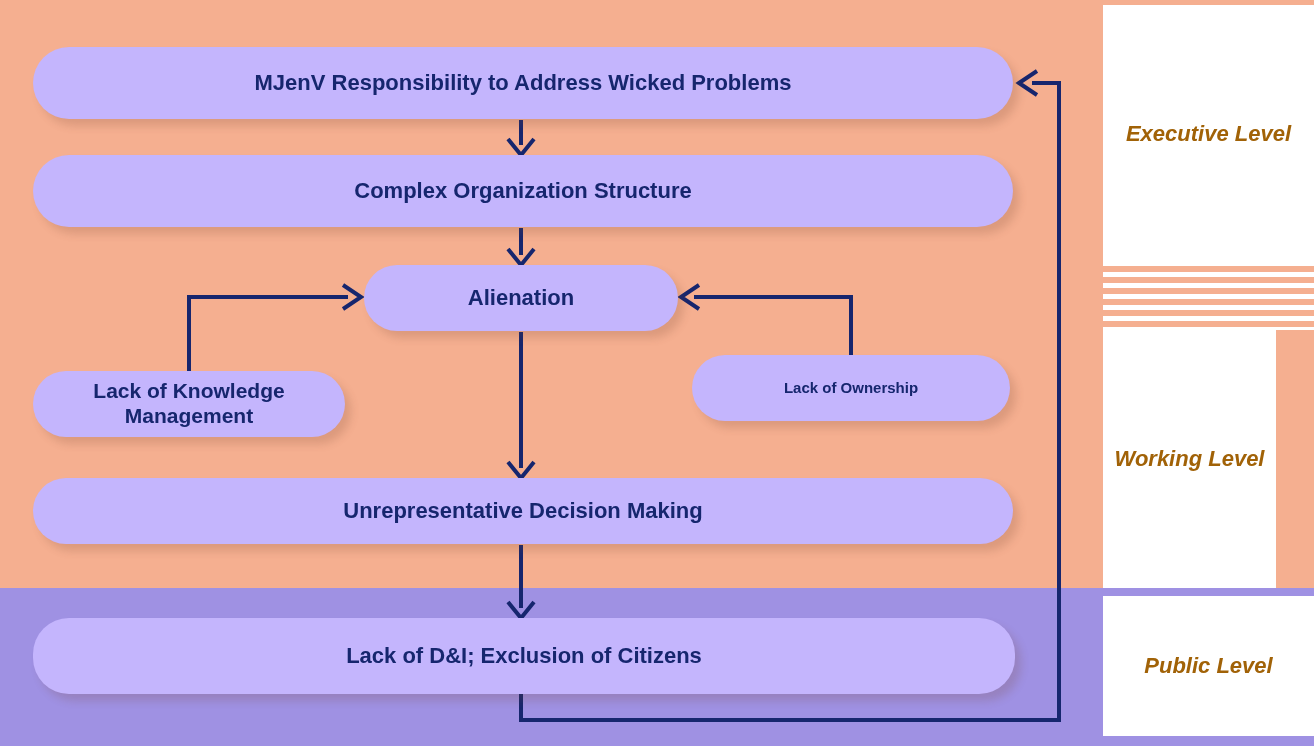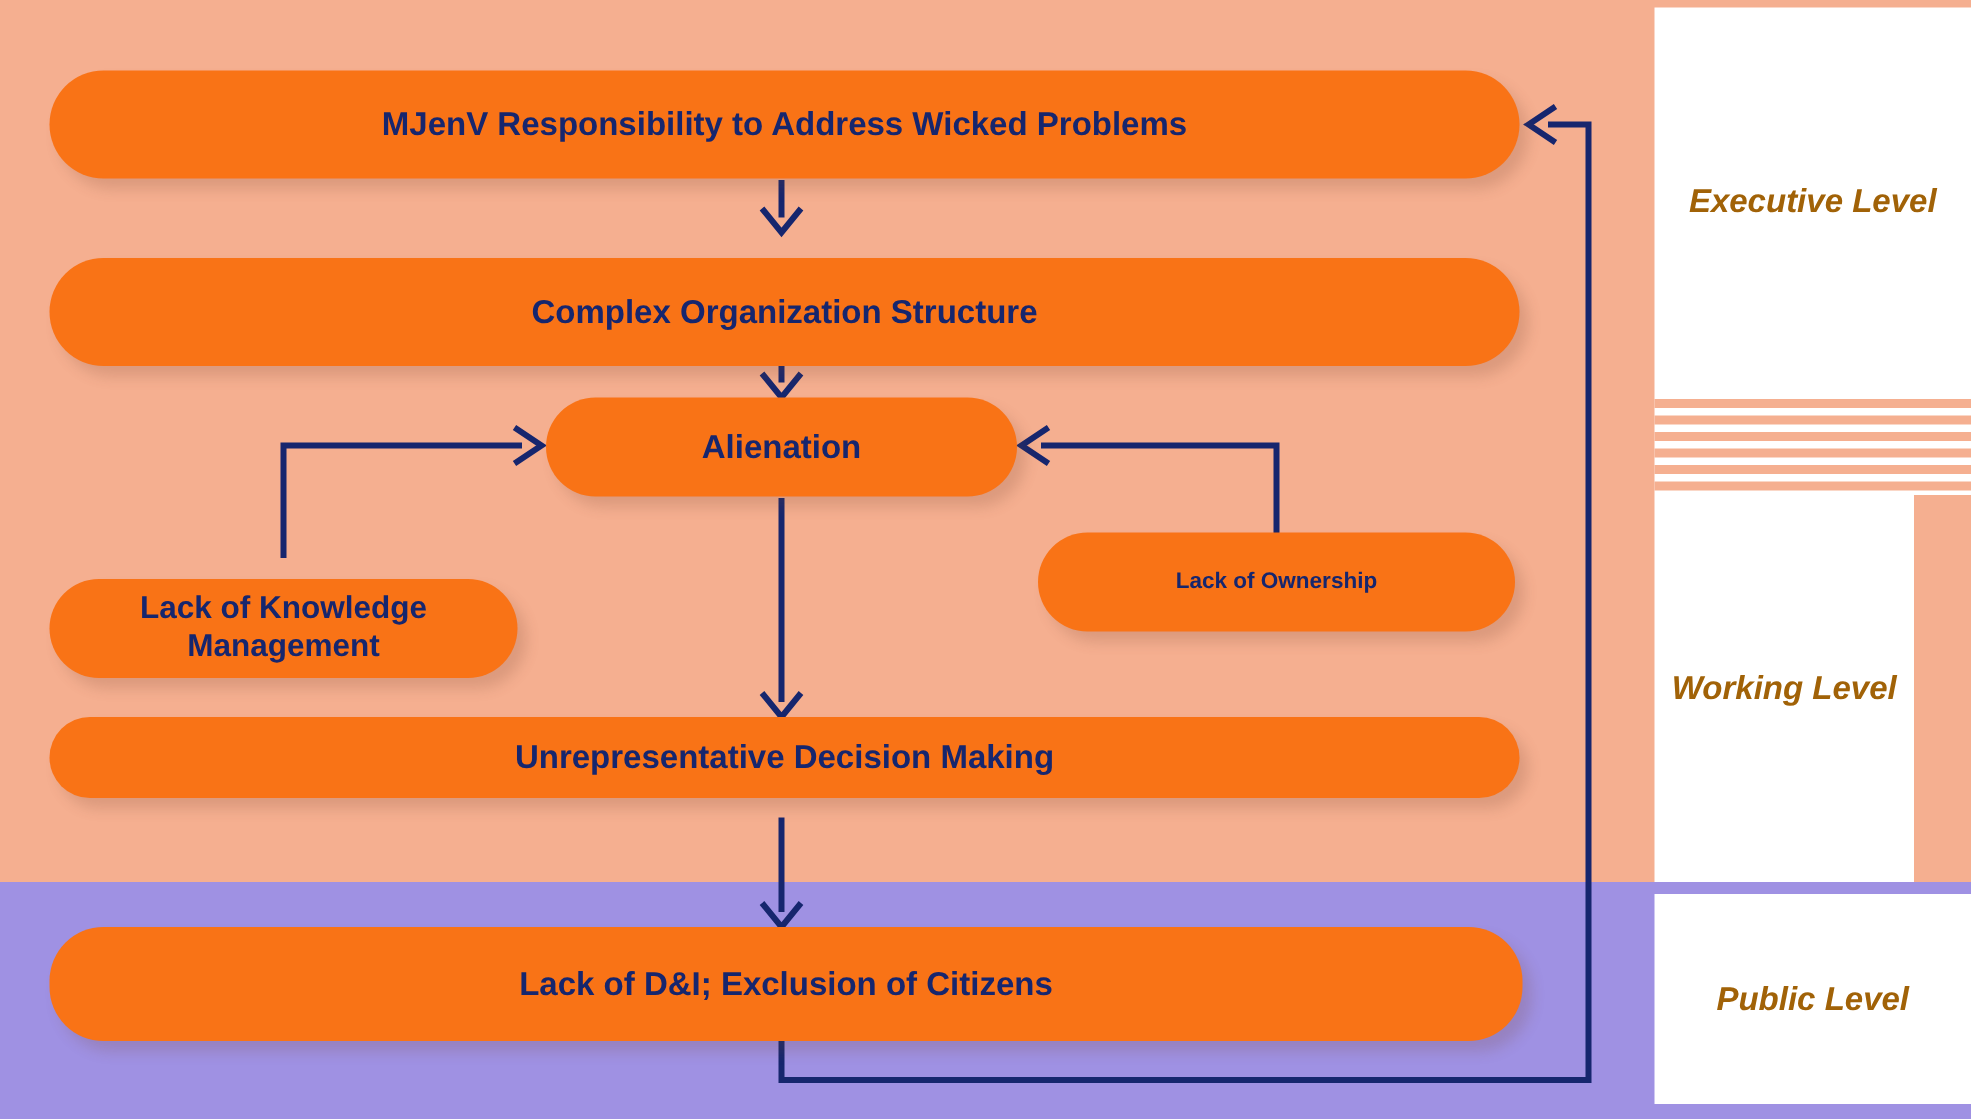--- a/index.html
+++ b/index.html
@@ -12,37 +12,37 @@
   #canvas{position:relative;width:1314px;height:746px;overflow:hidden;}
 
   
   .band{position:absolute;left:0;width:1314px;}
   #band-exec-working{top:0;height:588px;background:#F5AF90;}
   #band-public{top:588px;height:158px;background:#9F91E3;}
 
   
   .node{
     position:absolute;
-    background:#f97316;
+    background:#c4b5fd;
     border-radius:44px;
     box-shadow:6px 7px 9px rgba(120,70,50,0.20);
     color:#16266E;
     font-weight:bold;
     display:flex;align-items:center;justify-content:center;
     text-align:center;
     line-height:1.18;
     box-sizing:border-box;
     z-index:5;
   }
   #node-responsibility{left:33px;top:47px;width:980px;height:72px;font-size:22px;}
-  #node-structure{left:33px;top:172px;width:980px;height:72px;font-size:22px;}
+  #node-structure{left:33px;top:155px;width:980px;height:72px;font-size:22px;}
   #node-alienation{left:364px;top:265px;width:314px;height:66px;font-size:22px;border-radius:38px;}
-  #node-knowledge{left:33px;top:371px;width:312px;height:66px;font-size:21px;border-radius:36px;padding:0 16px;margin-top:15px;}
+  #node-knowledge{left:33px;top:371px;width:312px;height:66px;font-size:21px;border-radius:36px;padding:0 16px;}
   #node-ownership{left:692px;top:355px;width:318px;height:66px;font-size:15px;border-radius:36px;}
-  #node-decision{left:33px;top:478px;width:980px;height:54px;font-size:22px;border-radius:36px;}
+  #node-decision{left:33px;top:478px;width:980px;height:66px;font-size:22px;border-radius:36px;}
   #node-exclusion{left:33px;top:618px;width:982px;height:76px;font-size:22px;border-radius:36px;}
 
   
   .level-panel{
     position:absolute;
     background:#ffffff;
     color:#a16207;
     font-style:italic;
     font-weight:bold;
     font-size:22px;

